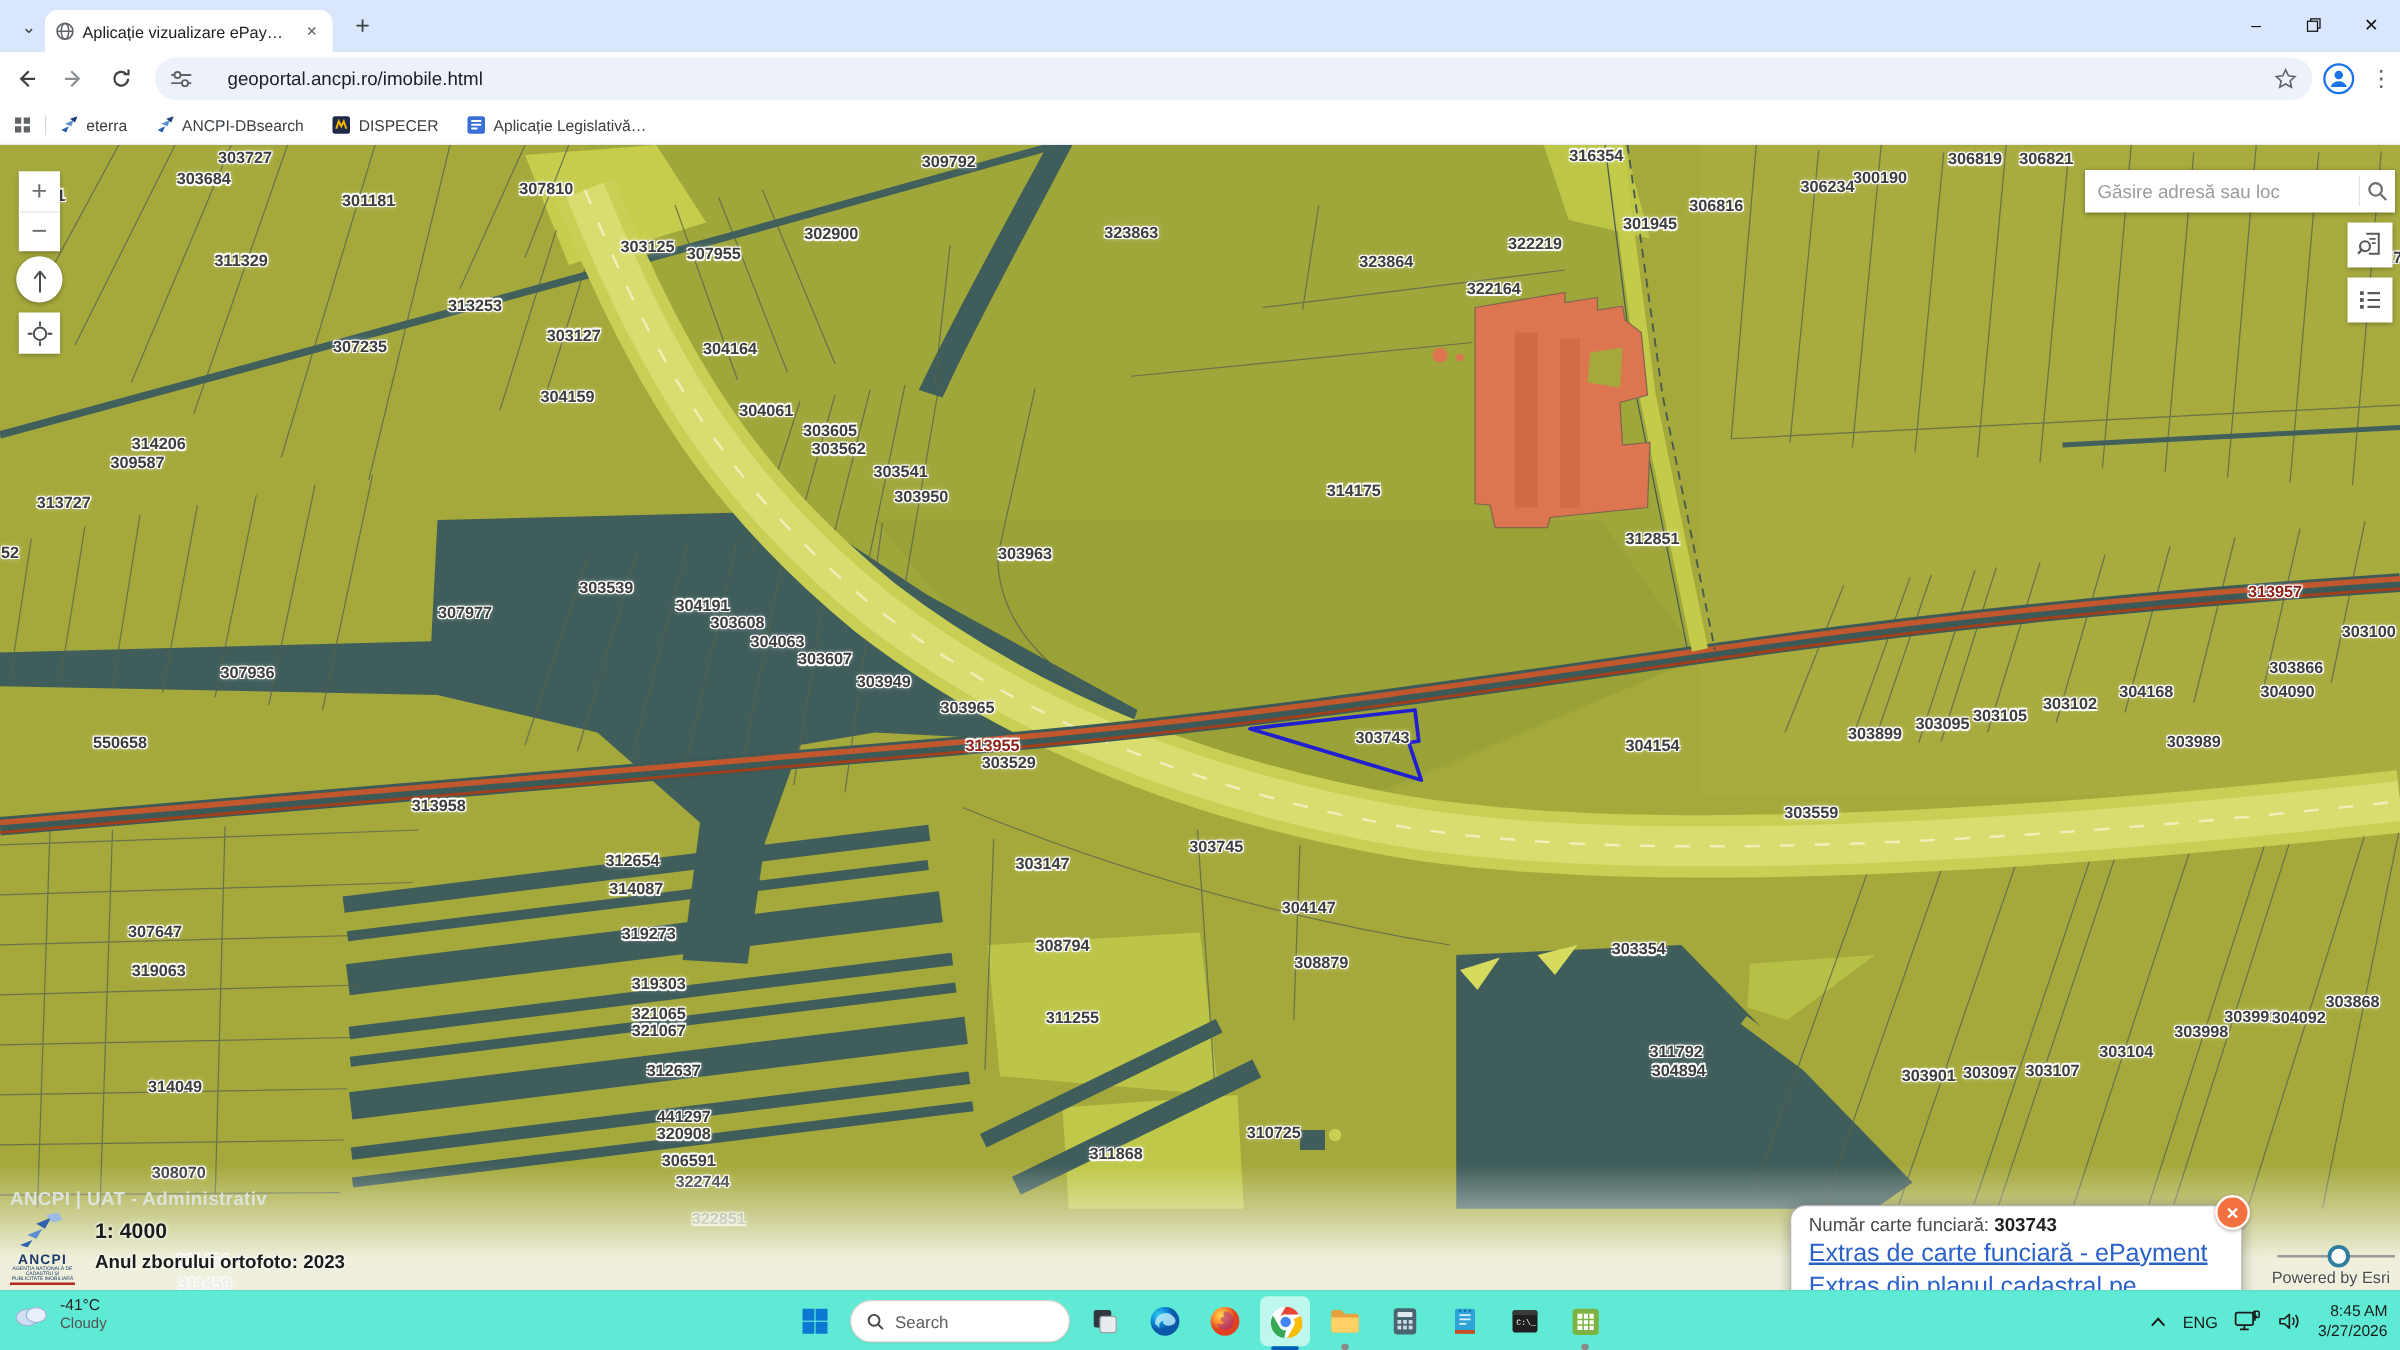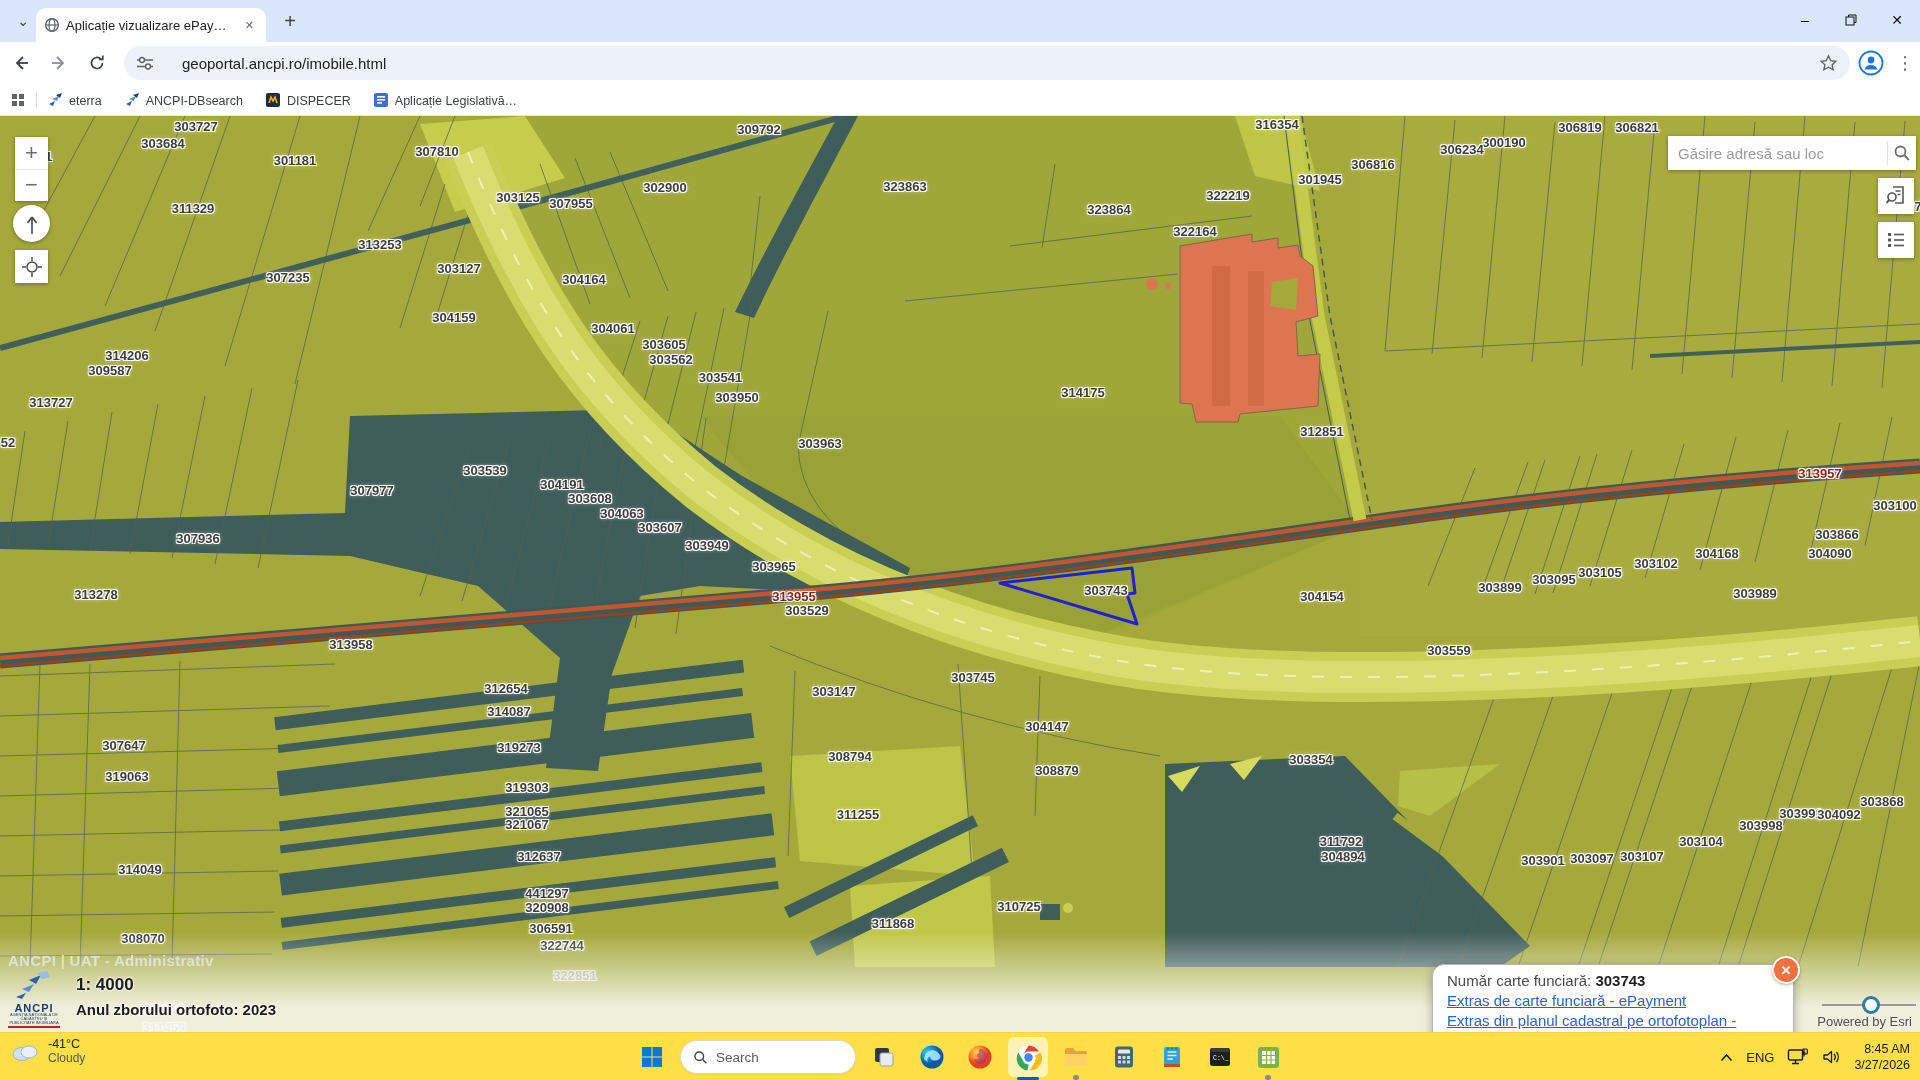--- a/index.html
+++ b/index.html
@@ -77,32 +77,32 @@
   .scale-num{font-size:17px;font-weight:bold;color:#1c1c1c;
     text-shadow:0 0 3px #fff,0 0 3px #fff;}
   .ortho{font-size:15px;font-weight:bold;color:#1c1c1c;margin-top:6px;
     text-shadow:0 0 3px #fff,0 0 3px #fff;}
 
   .popup{position:absolute;left:1432px;top:848px;width:362px;background:#fff;z-index:6;
     border:1px solid #b5b5b5;border-radius:12px;box-shadow:0 2px 10px rgba(0,0,0,.3);
     padding:7px 14px 9px;}
   .popup .pl1{font-size:15px;color:#4a4a4a;}
   .popup .pl1 b{color:#1f1f1f;}
-  .popup a{display:block;font-size:15px;color:#2a62c9;text-decoration:underline;margin-top:3px;}
+  .popup a{display:block;font-size:20px;color:#2a62c9;text-decoration:underline;margin-top:3px;}
   .popup-close{position:absolute;left:1772px;top:840px;width:28px;height:28px;border-radius:50%;
     background:#f2713e;box-shadow:inset 0 0 0 2px #fff,0 1px 3px rgba(0,0,0,.3);z-index:7;
     color:#fff;font-size:13px;font-weight:bold;display:flex;align-items:center;justify-content:center;}
   .zslider{position:absolute;left:1822px;top:888px;width:94px;height:2px;background:#9a9a9a;z-index:5;}
   .zslider .handle{position:absolute;left:40px;top:-8px;width:18px;height:18px;border-radius:50%;
     background:#fff;border:3px solid #2e7f9e;}
   .poweredby{position:absolute;right:8px;top:898px;font-size:13px;color:#4c4c4c;z-index:5;
     text-shadow:0 0 2px #fff;}
 
   
-  .taskbar{position:absolute;left:0;top:1032px;width:1920px;height:48px;background:#fde047;
+  .taskbar{position:absolute;left:0;top:1032px;width:1920px;height:48px;background:#5eead4;
     border-top:1px solid rgba(0,0,0,.05);}
   .weather{position:absolute;left:10px;top:4px;display:flex;align-items:center;gap:8px;}
   .weather .wtxt{line-height:14px;}
   .weather .wtemp{font-size:12.5px;color:#222;}
   .weather .wdesc{font-size:12px;color:#555;}
   .tb-center{position:absolute;left:632px;top:4px;display:flex;align-items:center;gap:8px;height:40px;}
   .tb-icon{width:40px;height:40px;display:flex;align-items:center;justify-content:center;
     position:relative;border-radius:6px;}
   .tb-icon.active{background:rgba(255,255,255,.6);}
   .tb-icon.active::after{content:"";position:absolute;bottom:-3px;left:9px;width:22px;height:3px;
@@ -359,21 +359,21 @@
         <span class="plabel" style="left: 198px; top: 422px;">307936</span>
         <span class="plabel" style="left: 707px; top: 429px;">303949</span>
         <span class="plabel" style="left: 1837px; top: 418px;">303866</span>
         <span class="plabel" style="left: 1830px; top: 437px;">304090</span>
         <span class="plabel" style="left: 774px; top: 450px;">303965</span>
         <span class="plabel" style="left: 1717px; top: 437px;">304168</span>
         <span class="plabel" style="left: 1656px; top: 447px;">303102</span>
         <span class="plabel" style="left: 1554px; top: 463px;">303095</span>
         <span class="plabel" style="left: 1600px; top: 456px;">303105</span>
         <span class="plabel" style="left: 1500px; top: 471px;">303899</span>
-        <span class="plabel" style="left: 96px; top: 478px;">313278</span>
+        <span class="plabel" style="left: 96px; top: 478px;">550658</span>
         <span class="plabel red" style="left: 794px; top: 480px;">313955</span>
         <span class="plabel" style="left: 1106px; top: 474px;">303743</span>
         <span class="plabel" style="left: 807px; top: 494px;">303529</span>
         <span class="plabel" style="left: 1322px; top: 480px;">304154</span>
         <span class="plabel" style="left: 1755px; top: 477px;">303989</span>
         <span class="plabel" style="left: 351px; top: 528px;">313958</span>
         <span class="plabel" style="left: 1449px; top: 534px;">303559</span>
         <span class="plabel" style="left: 506px; top: 572px;">312654</span>
         <span class="plabel" style="left: 834px; top: 575px;">303147</span>
         <span class="plabel" style="left: 973px; top: 561px;">303745</span>

